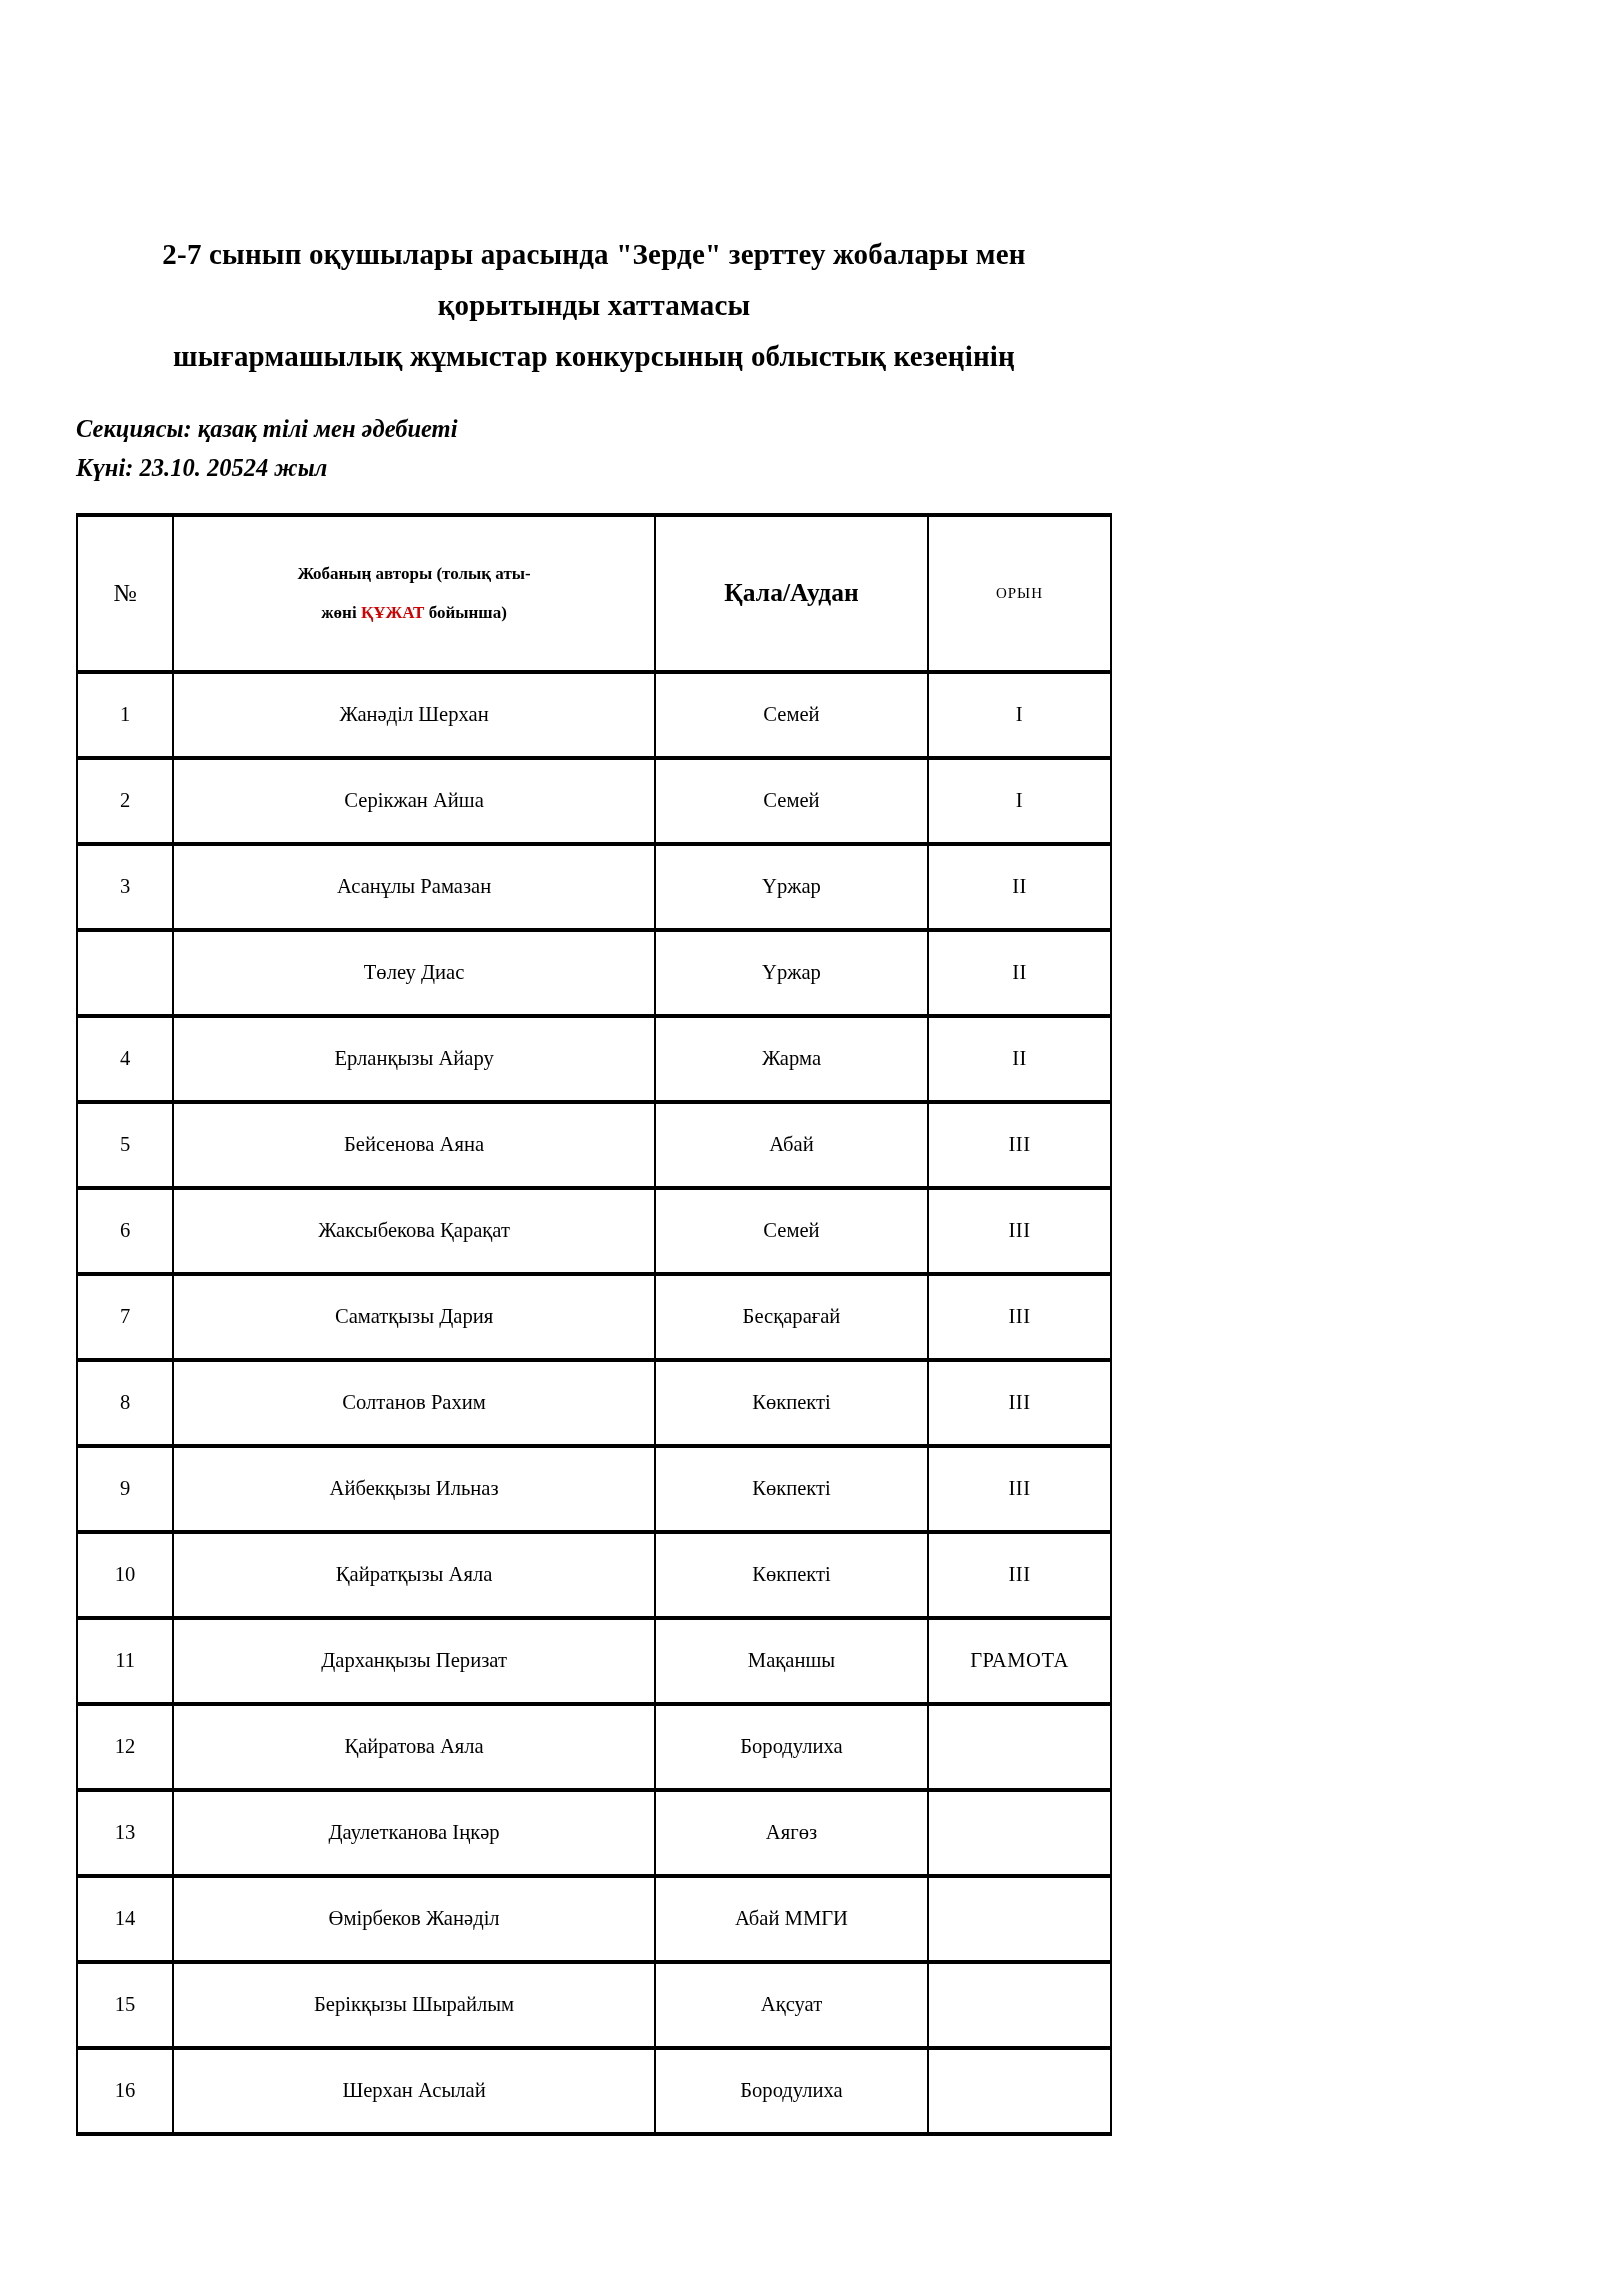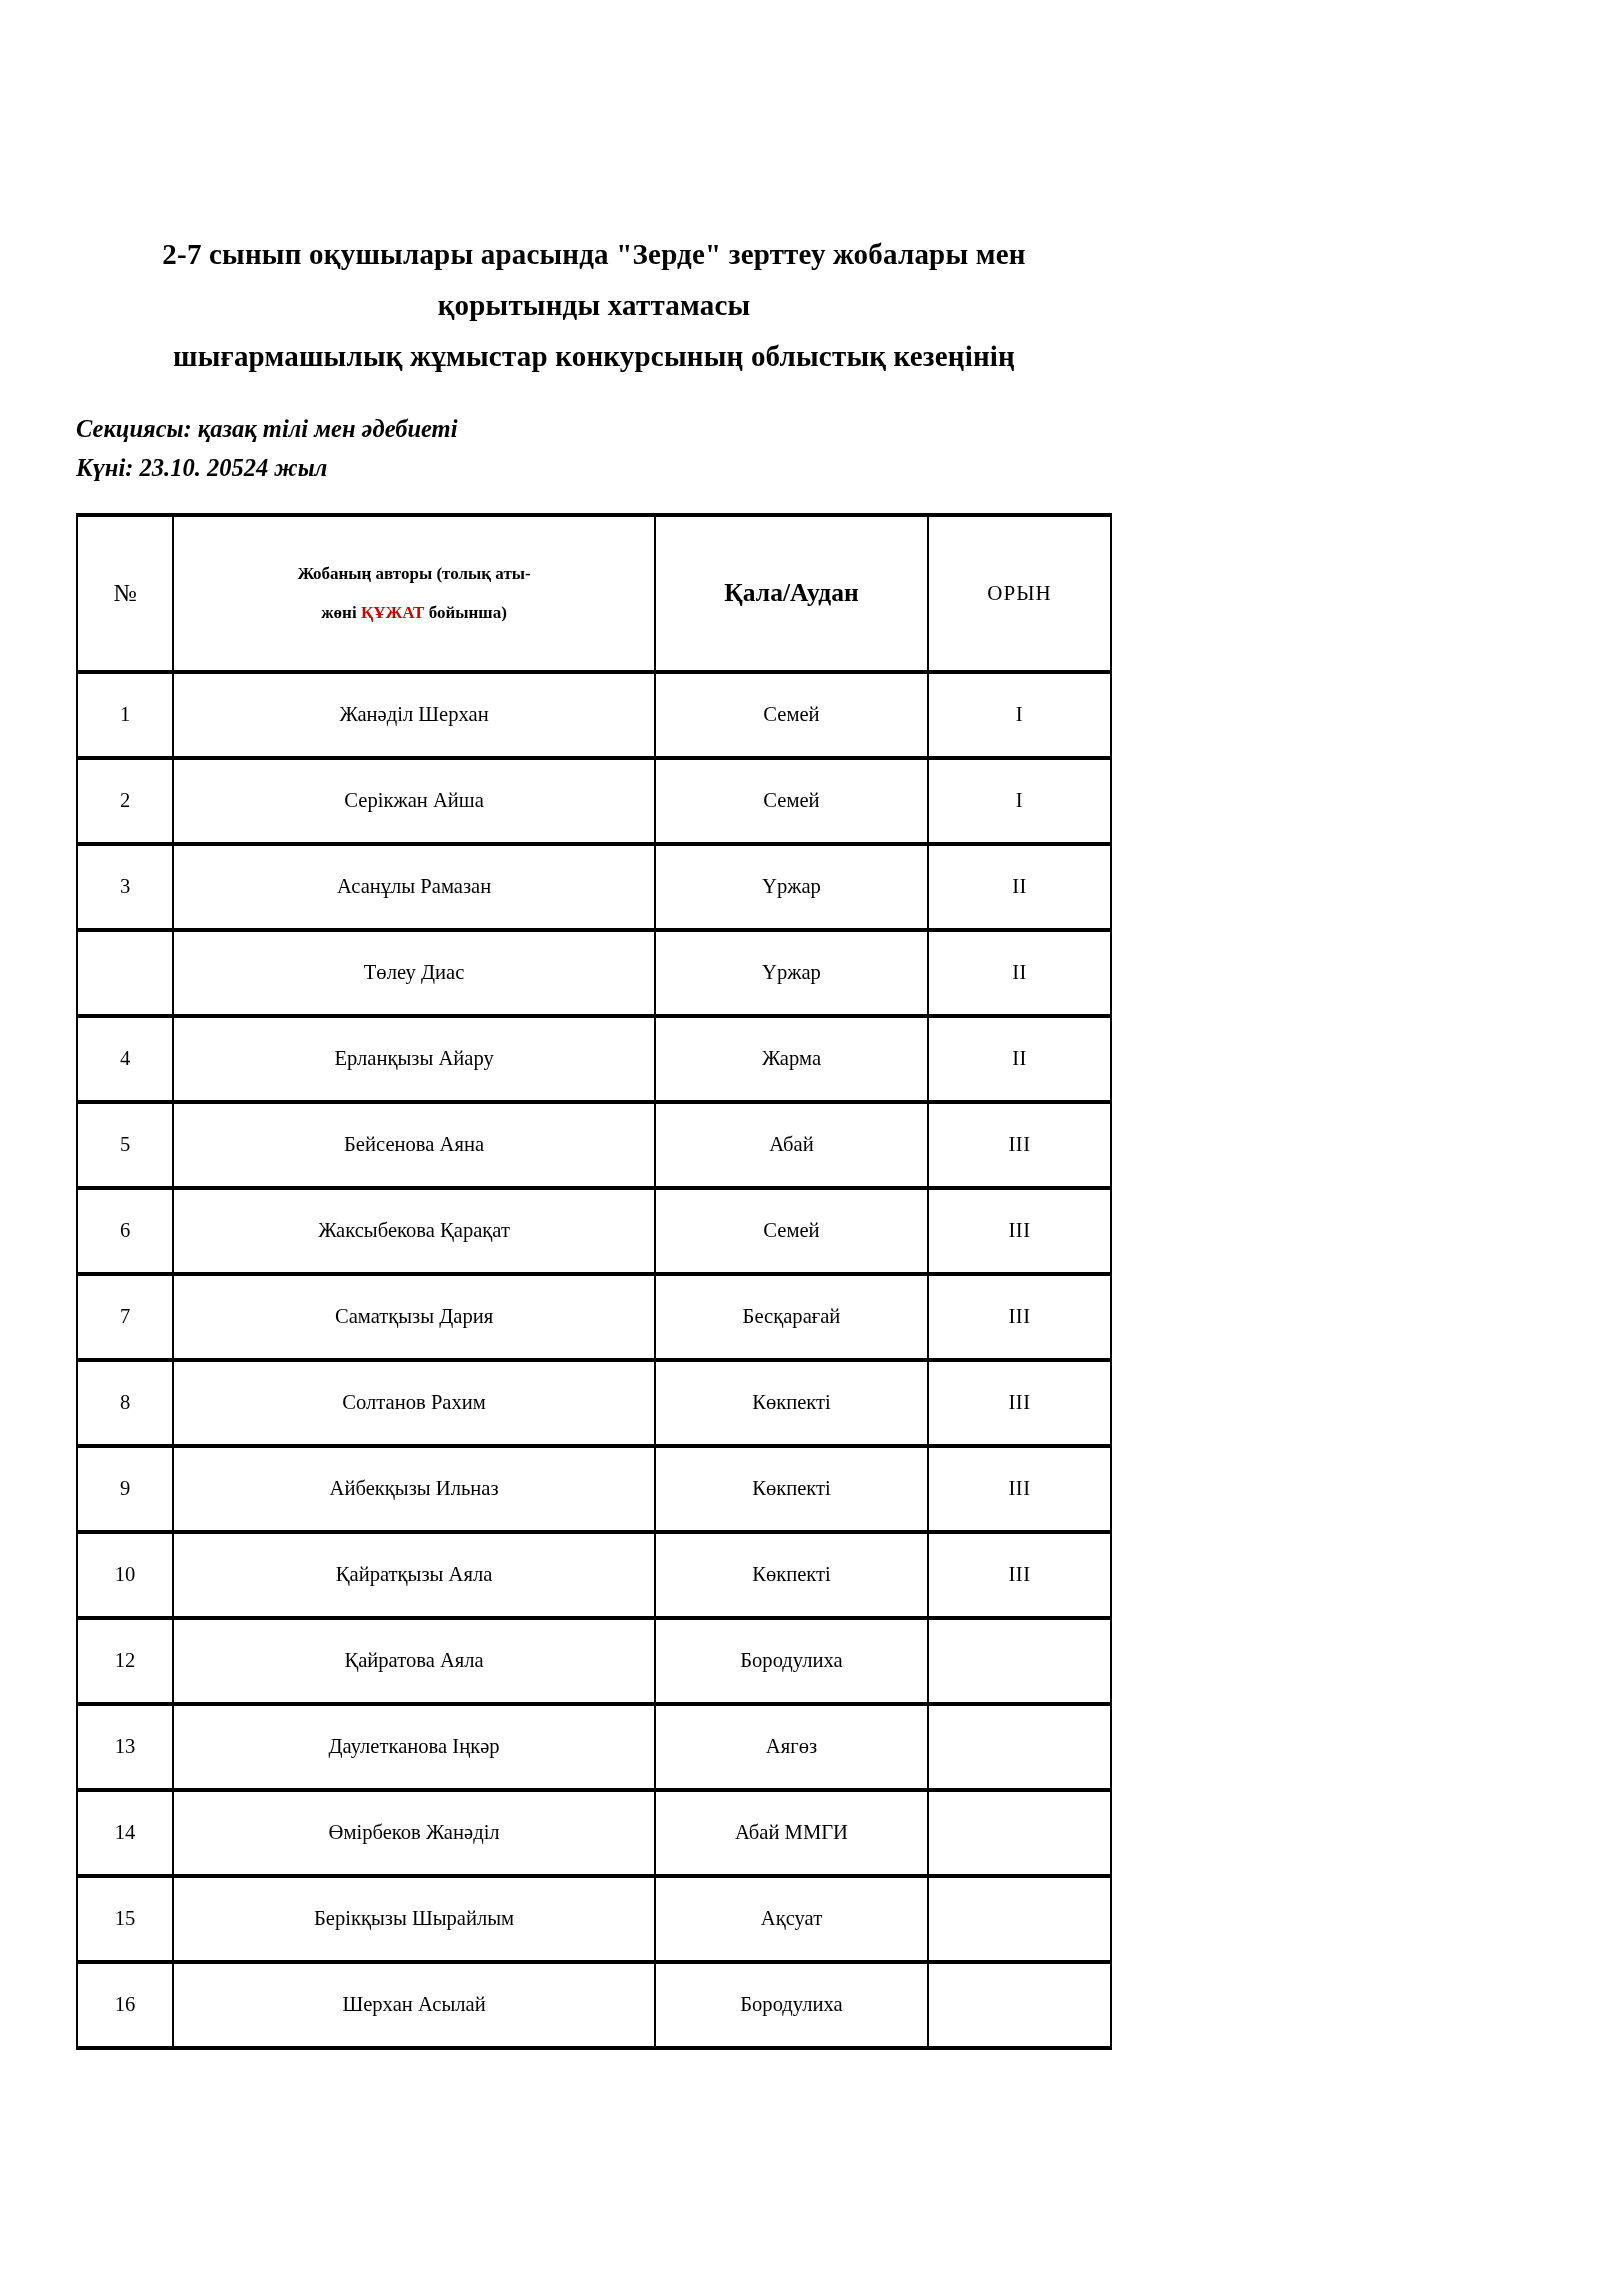--- a/index.html
+++ b/index.html
@@ -63,21 +63,21 @@
   tr.data-row   { height: 86px; }
 
   th { font-weight: normal; }
   .th-num { font-size: 24.5px; font-weight: normal; }
   .th-author {
     font-size: 17px;
     font-weight: bold;
     line-height: 39px;
   }
   .th-city { font-size: 25.5px; font-weight: bold; }
-  .th-place { font-size: 21px; font-weight: normal; letter-spacing: 1px; }
+  .th-place { font-size: 15px; font-weight: normal; letter-spacing: 1px; }
 
   td.cell-num { font-size: 20.6px; }
   td.cell-author { font-size: 20.6px; }
   td.cell-city { font-size: 20.6px; }
   td.cell-place { font-size: 20.6px; letter-spacing: 0.5px; }
 
   .red-accent { font-weight: bold; margin-top: 36px; }
 </style>
 </head>
 <body>
@@ -185,20 +185,26 @@
           <td class="cell-place">III</td>
         </tr>
 
         <tr class="data-row">
           <td class="cell-num">10</td>
           <td class="cell-author">Қайратқызы Аяла</td>
           <td class="cell-city">Көкпекті</td>
           <td class="cell-place">III</td>
         </tr>
 
+        <tr class="data-row">
+          <td class="cell-num">11</td>
+          <td class="cell-author">Дарханқызы Перизат</td>
+          <td class="cell-city">Мақаншы</td>
+          <td class="cell-place">ГРАМОТА</td>
+        </tr>
 
         <tr class="data-row">
           <td class="cell-num">12</td>
           <td class="cell-author">Қайратова Аяла</td>
           <td class="cell-city">Бородулиха</td>
           <td class="cell-place"></td>
         </tr>
 
         <tr class="data-row">
           <td class="cell-num">13</td>

